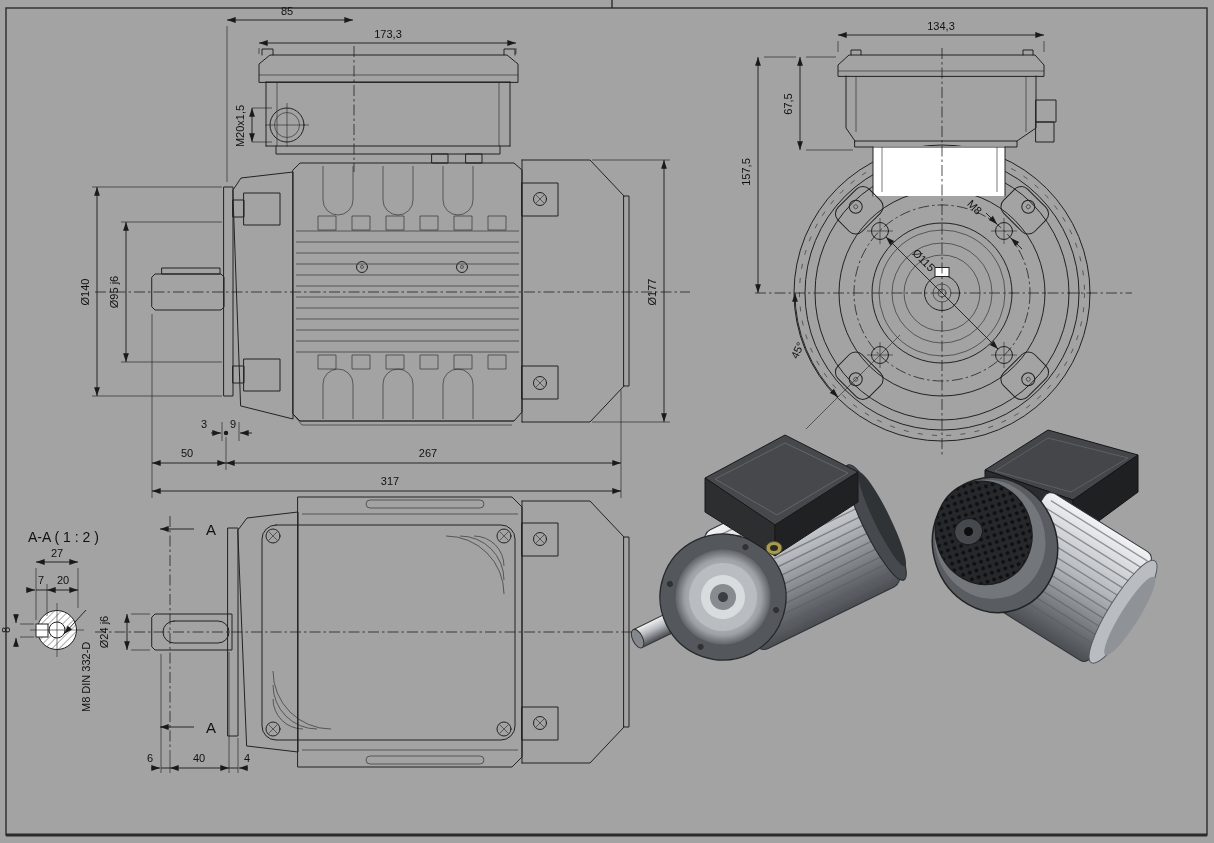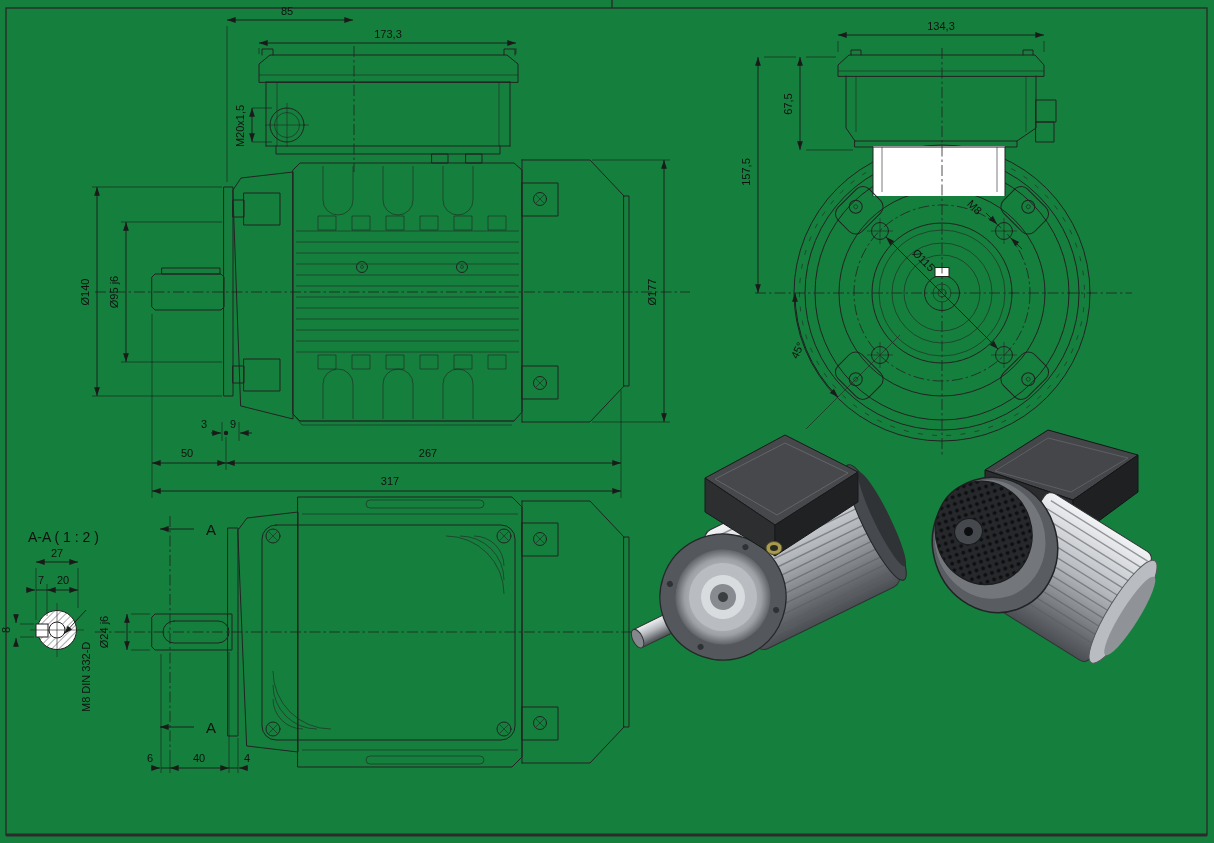--- a/index.html
+++ b/index.html
@@ -1,16 +1,16 @@
 <!DOCTYPE html>
 <html><head>
 <meta charset="utf-8">
 <style>
   html,body{margin:0;padding:0;background:#fff;}
-  #stage{position:relative;width:1214px;height:843px;background:#15803d;overflow:hidden;}
+  #stage{position:relative;width:1214px;height:843px;background:#a3a3a3;overflow:hidden;}
   svg{position:absolute;left:0;top:0;}
   .ln{fill:none;stroke:#222;stroke-width:1;stroke-linejoin:round;stroke-linecap:round;}
   .lt{fill:none;stroke:#222;stroke-width:.6;}
   .cl{fill:none;stroke:#222;stroke-width:.8;stroke-dasharray:11 3 2.5 3;}
   .dim{fill:none;stroke:#1a1a1a;stroke-width:.9;}
   .ext{fill:none;stroke:#1a1a1a;stroke-width:.6;}
   .dd{marker-start:url(#ah);marker-end:url(#ah);}
   .de{marker-end:url(#ah);}
   text{font-family:"Liberation Sans","DejaVu Sans",sans-serif;}
   text.d{font-size:11px;fill:#111;text-anchor:middle;}

